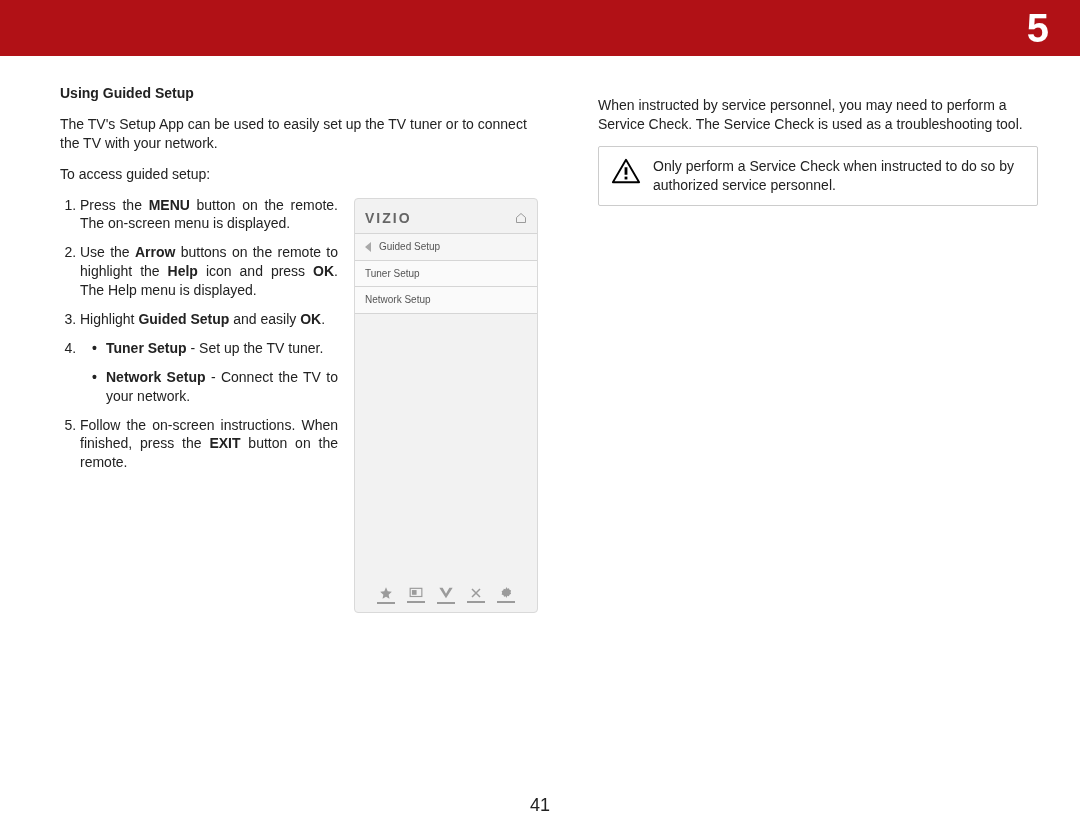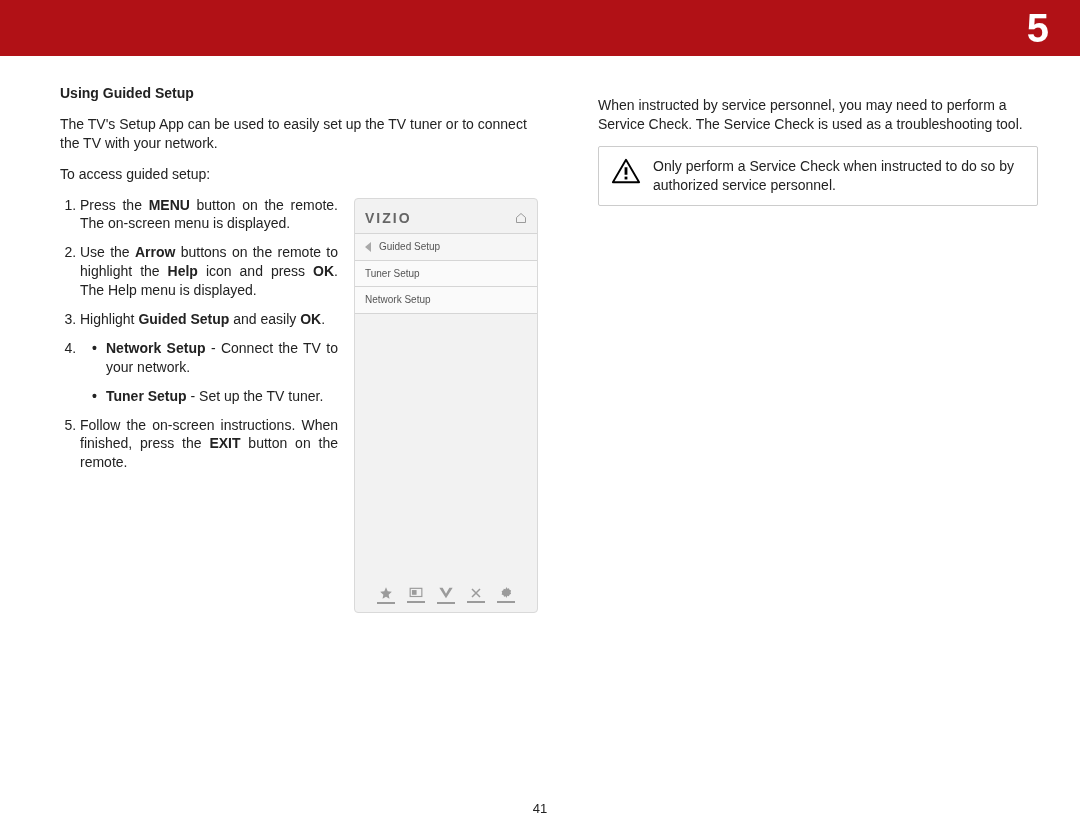--- a/index.html
+++ b/index.html
@@ -48,21 +48,21 @@
   .dev-foot{position:absolute;left:0;right:0;bottom:8px;display:flex;
     align-items:center;justify-content:center;gap:10px;color:#9b9b9b;}
   .fb{width:20px;display:flex;flex-direction:column;align-items:center;gap:2px;}
   .fb .bar{width:18px;height:2px;background:#9b9b9b;}
   
   .warn{display:flex;gap:12px;border:1px solid #ccc;padding:10px 12px;
     border-radius:2px;margin-top:0;align-items:flex-start;}
   .warn svg{flex:0 0 auto;}
   .warn .wt{font-size:14px;line-height:1.35;}
   .pagenum{position:absolute;bottom:18px;left:0;right:0;text-align:center;
-    font-size:13px;color:#222;}
+    font-size:18px;color:#222;}
 </style>
 </head>
 <body>
 
 <div class="page">
 
   <div class="banner">
     <span class="chapter">5</span>
   </div>
 
@@ -80,22 +80,22 @@
               <span>Press the </span><b>MENU</b><span> button on the remote. The on-screen menu is displayed.</span>
             </li>
             <li>
               <span>Use the </span><b>Arrow</b><span> buttons on the remote to highlight the </span><b>Help</b><span> icon and press </span><b>OK</b><span>. The Help menu is displayed.</span>
             </li>
             <li>
               <span>Highlight </span><b>Guided Setup</b><span> and easily </span><b>OK</b><span>.</span>
             </li>
             <li>
               <ul class="sub">
+                <li><b>Tuner Setup</b><span> - Set up the TV tuner.</span></li>
                 <li><b>Network Setup</b><span> - Connect the TV to your network.</span></li>
-                <li><b>Tuner Setup</b><span> - Set up the TV tuner.</span></li>
               </ul>
             </li>
             <li>
               <span>Follow the on-screen instructions. When finished, press the </span><b>EXIT</b><span> button on the remote.</span>
             </li>
           </ol>
         </div>
 
         <div class="device">
           <div class="dev-head">

